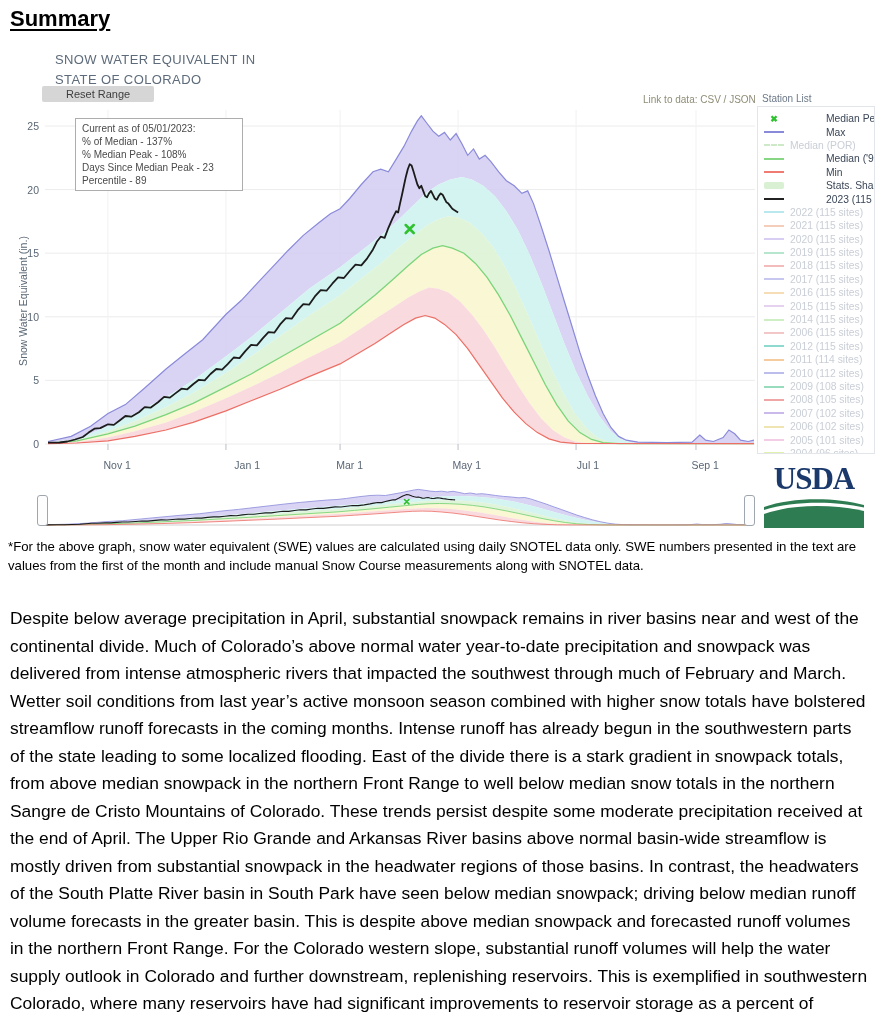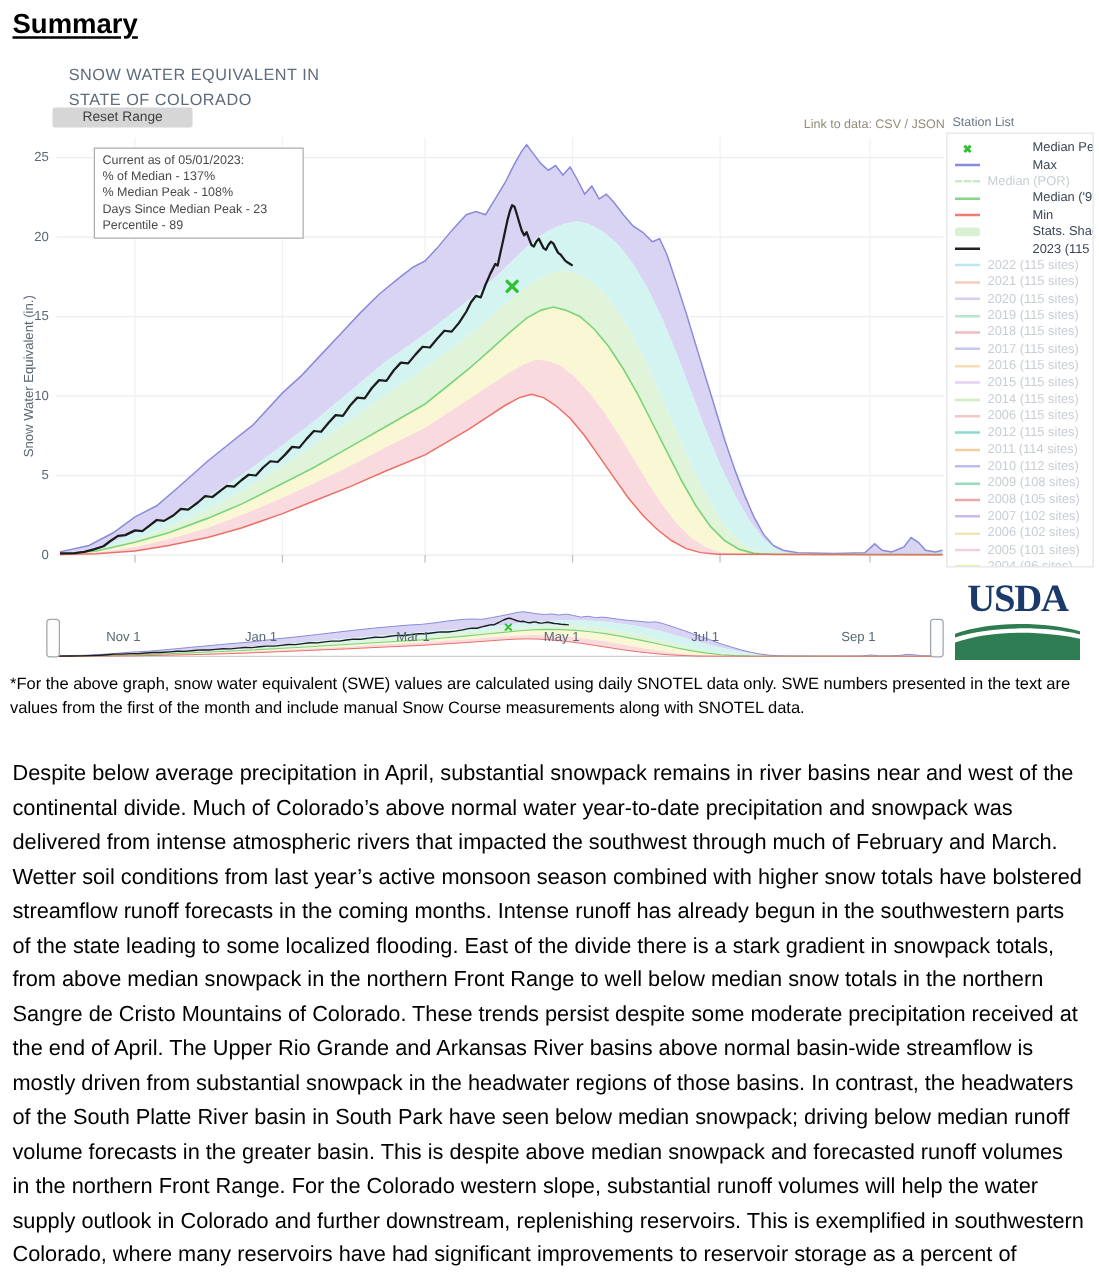--- a/index.html
+++ b/index.html
@@ -18,21 +18,21 @@
   .station-list{position:absolute;left:762px;top:49px;font-size:10px;color:#6b7887;cursor:pointer;}
   .legend-box{position:absolute;left:757px;top:62px;width:118px;height:348px;
     border:1px solid #e2e5e9;background:#fff;padding:5px 3px 4px 5px;box-sizing:border-box;overflow:hidden;}
   .legend-row{display:flex;align-items:center;height:13.4px;font-size:10.3px;white-space:nowrap;cursor:pointer;}
   .legend-row .samp{width:22px;margin-right:5px;display:flex;align-items:center;justify-content:center;flex:none;}
   .legend-row .lbl-on{color:#3a4657;padding-left:36px;}
   .legend-row .lbl-off{color:#c9ced6;}
   .tooltip-box{position:absolute;left:75px;top:74px;width:168px;background:rgba(255,255,255,.96);
     border:1px solid #adadad;padding:3px 6px;font-size:10px;line-height:13px;color:#4a4a4a;box-sizing:border-box;}
   .ytick{position:absolute;width:24px;text-align:right;font-size:10.5px;color:#5a6775;}
-  .xtick{position:absolute;width:46px;text-align:left;font-size:10.5px;color:#5a6775;margin-top:45px;}
+  .xtick{position:absolute;width:46px;text-align:right;font-size:10.5px;color:#5a6775;}
   .yaxis-label{position:absolute;left:-76px;top:250px;width:200px;height:14px;text-align:center;
     font-size:10.5px;color:#5a6775;transform:rotate(-90deg);}
   #main-chart{position:absolute;left:45px;top:62px;}
   #mini-chart{position:absolute;left:45px;top:443px;}
   .handle{position:absolute;top:451px;width:9px;height:29px;background:#fdfdfd;
     border:1px solid #a0a6ad;border-radius:3px;cursor:ew-resize;}
   .handle.left{left:37px;} .handle.right{left:744px;}
   .usda{position:absolute;left:760px;top:420px;width:108px;text-align:center;}
   .usda .usda-text{font-family:"Liberation Serif",serif;font-weight:700;font-size:31px;
     color:#1b3a6b;letter-spacing:-1px;line-height:30px;}
@@ -284,21 +284,21 @@
         <path d="M0,20 C32,9 72,11 100,17 L100,34 L0,34 Z" fill="#2e7d52"></path>
       </svg>
     </div>
   <div class="ytick" style="left: 15px; top: 394px;">0</div>
       <div class="ytick" style="left: 15px; top: 330.4px;">5</div>
       <div class="ytick" style="left: 15px; top: 266.8px;">10</div>
       <div class="ytick" style="left: 15px; top: 203.2px;">15</div>
       <div class="ytick" style="left: 15px; top: 139.6px;">20</div>
       <div class="ytick" style="left: 15px; top: 76px;">25</div>
       <div class="xtick" style="left: 84.9616px; top: 415px;">Nov 1</div>
-      <div class="xtick" style="left: 196px; top: 415px;">Jan 1</div>
+      <div class="xtick" style="left: 214px; top: 415px;">Jan 1</div>
       <div class="xtick" style="left: 317.071px; top: 415px;">Mar 1</div>
       <div class="xtick" style="left: 435.06px; top: 415px;">May 1</div>
       <div class="xtick" style="left: 553.049px; top: 415px;">Jul 1</div>
       <div class="xtick" style="left: 672.973px; top: 415px;">Sep 1</div>
     </div>
 
   <p class="footnote">*For the above graph, snow water equivalent (SWE) values are calculated using daily SNOTEL data only. SWE numbers presented in the text are values from the first of the month and include manual Snow Course measurements along with SNOTEL data.</p>
 
   <p class="bodytext">Despite below average precipitation in April, substantial snowpack remains in river basins near and west of the continental divide. Much of Colorado’s above normal water year-to-date precipitation and snowpack was delivered from intense atmospheric rivers that impacted the southwest through much of February and March. Wetter soil conditions from last year’s active monsoon season combined with higher snow totals have bolstered streamflow runoff forecasts in the coming months. Intense runoff has already begun in the southwestern parts of the state leading to some localized flooding.  East of the divide there is a stark gradient in snowpack totals, from above median snowpack in the northern Front Range to well below median snow totals in the northern Sangre de Cristo Mountains of Colorado. These trends persist despite some moderate precipitation received at the end of April. The Upper Rio Grande and Arkansas River basins above normal basin-wide streamflow is mostly driven from substantial snowpack in the headwater regions of those basins. In contrast, the headwaters of the South Platte River basin in South Park have seen below median snowpack; driving below median runoff volume forecasts in the greater basin. This is despite above median snowpack and forecasted runoff volumes in the northern Front Range.  For the Colorado western slope, substantial runoff volumes will help the water supply outlook in Colorado and further downstream, replenishing reservoirs. This is exemplified in southwestern Colorado, where many reservoirs have had significant improvements to reservoir storage as a percent of median over the last month. With substantial snowpack remaining west of the continental divide, flooding will continue to be a concern as snow melt intensifies.</p>
 

